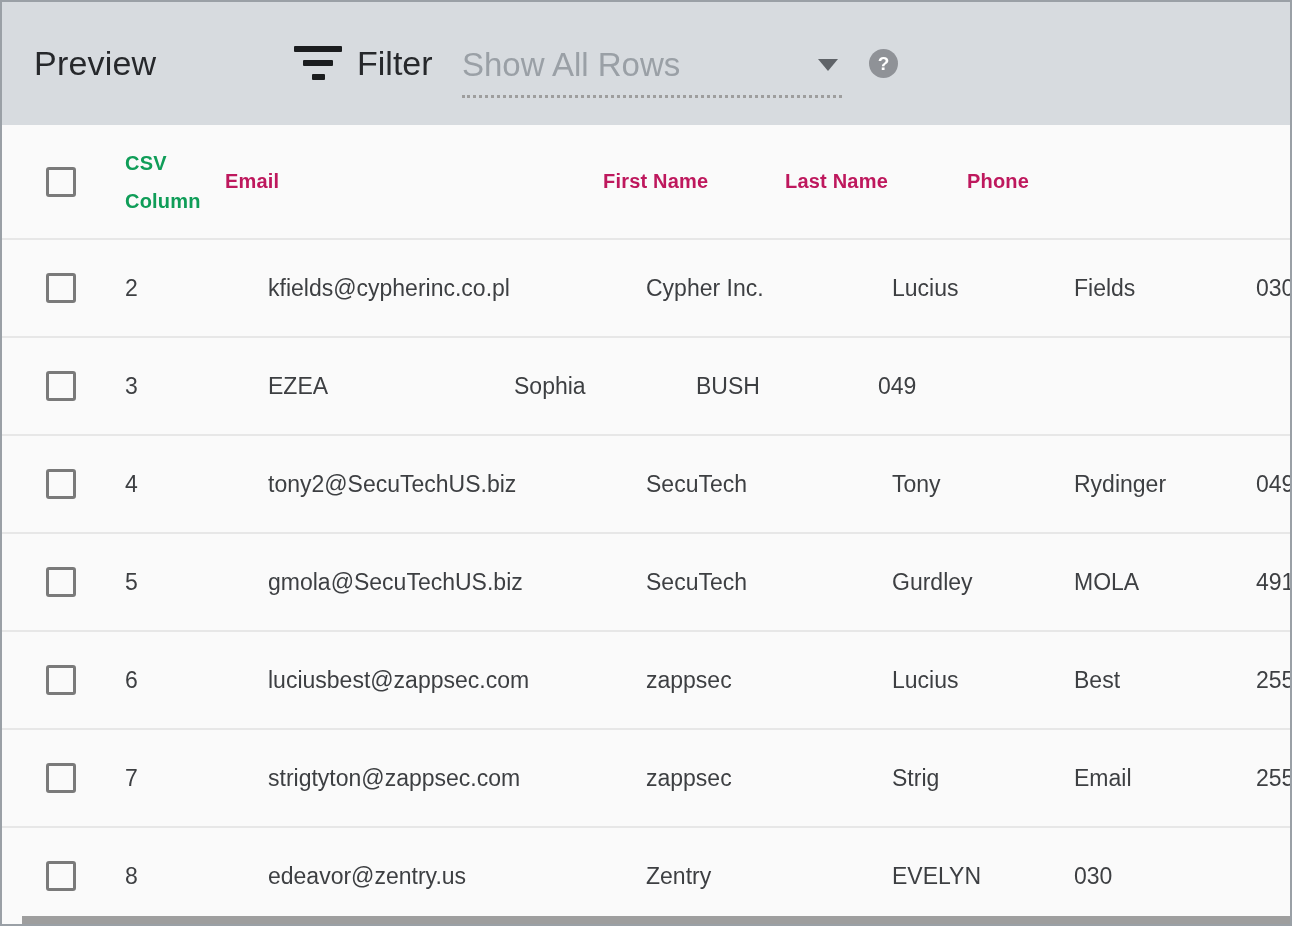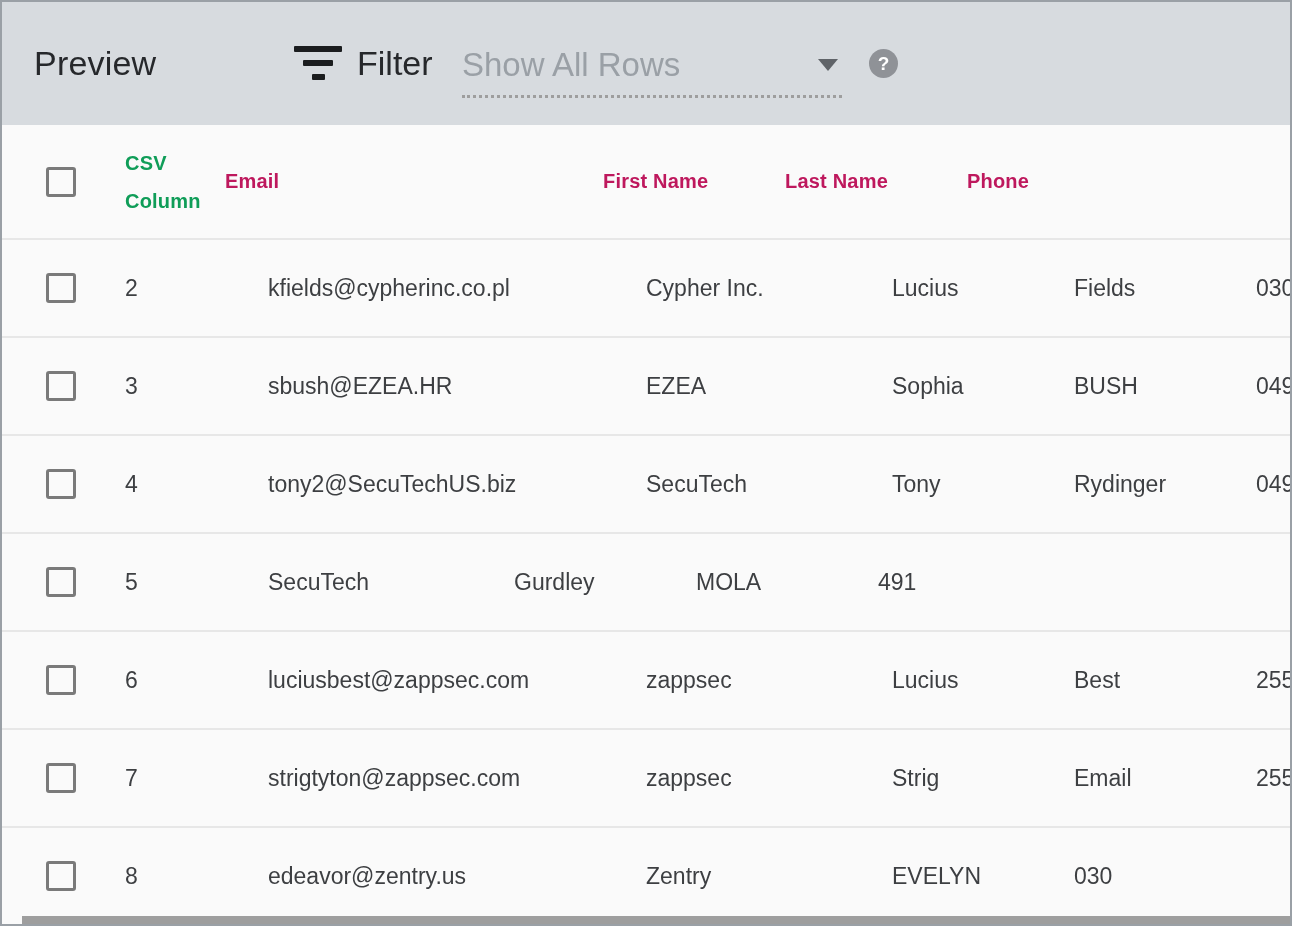--- a/index.html
+++ b/index.html
@@ -158,21 +158,20 @@
     <div class="cell c-first td">Lucius</div>
     <div class="cell c-last td">Fields</div>
     <div class="cell c-phone td">030</div>
   </div>
 
   <div class="trow data-row">
     <div class="cell c-select">
       <div class="checkbox"></div>
     </div>
     <div class="cell c-csv td">3</div>
-    <div class="cell c-email td">sbush@EZEA.HR</div>
     <div class="cell c-company td">EZEA</div>
     <div class="cell c-first td">Sophia</div>
     <div class="cell c-last td">BUSH</div>
     <div class="cell c-phone td">049</div>
   </div>
 
   <div class="trow data-row">
     <div class="cell c-select">
       <div class="checkbox"></div>
     </div>
@@ -182,20 +181,21 @@
     <div class="cell c-first td">Tony</div>
     <div class="cell c-last td">Rydinger</div>
     <div class="cell c-phone td">049</div>
   </div>
 
   <div class="trow data-row">
     <div class="cell c-select">
       <div class="checkbox"></div>
     </div>
     <div class="cell c-csv td">5</div>
+    <div class="cell c-email td">gmola@SecuTechUS.biz</div>
     <div class="cell c-company td">SecuTech</div>
     <div class="cell c-first td">Gurdley</div>
     <div class="cell c-last td">MOLA</div>
     <div class="cell c-phone td">491</div>
   </div>
 
   <div class="trow data-row">
     <div class="cell c-select">
       <div class="checkbox"></div>
     </div>

